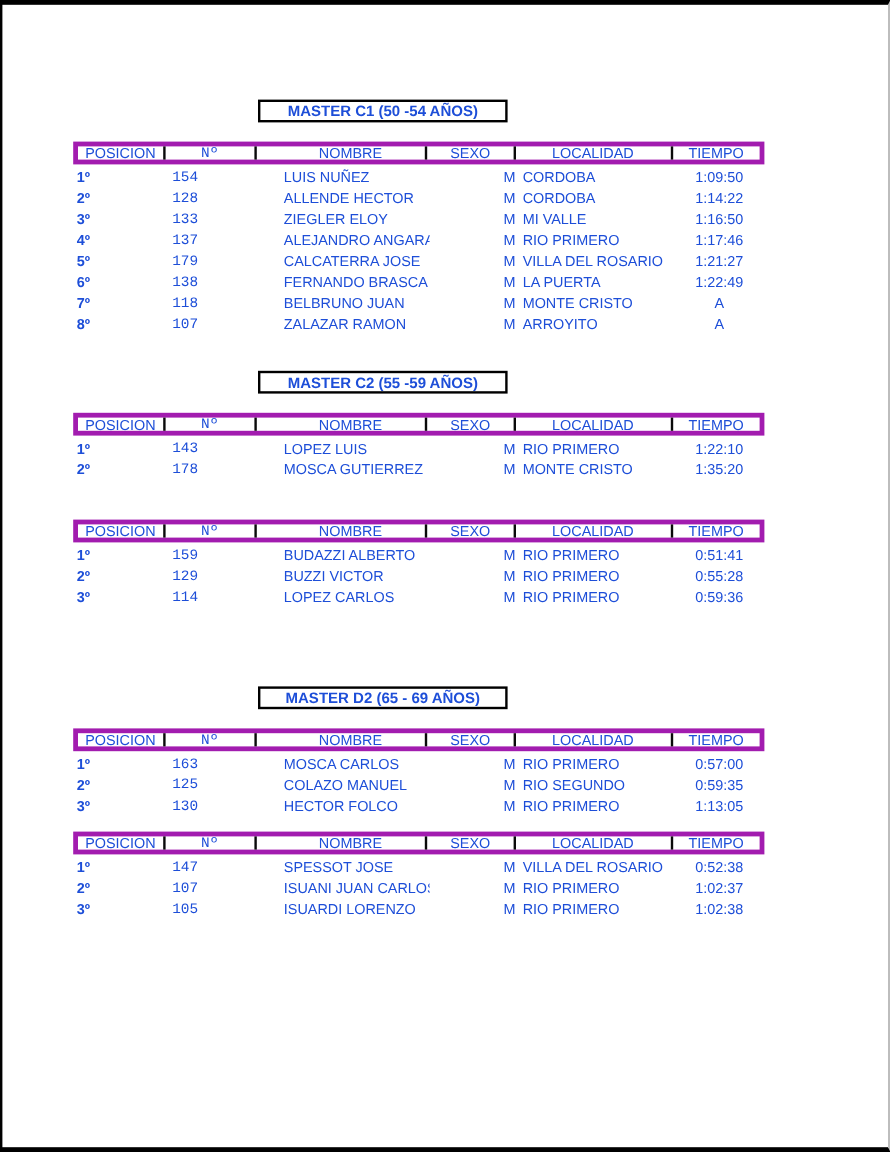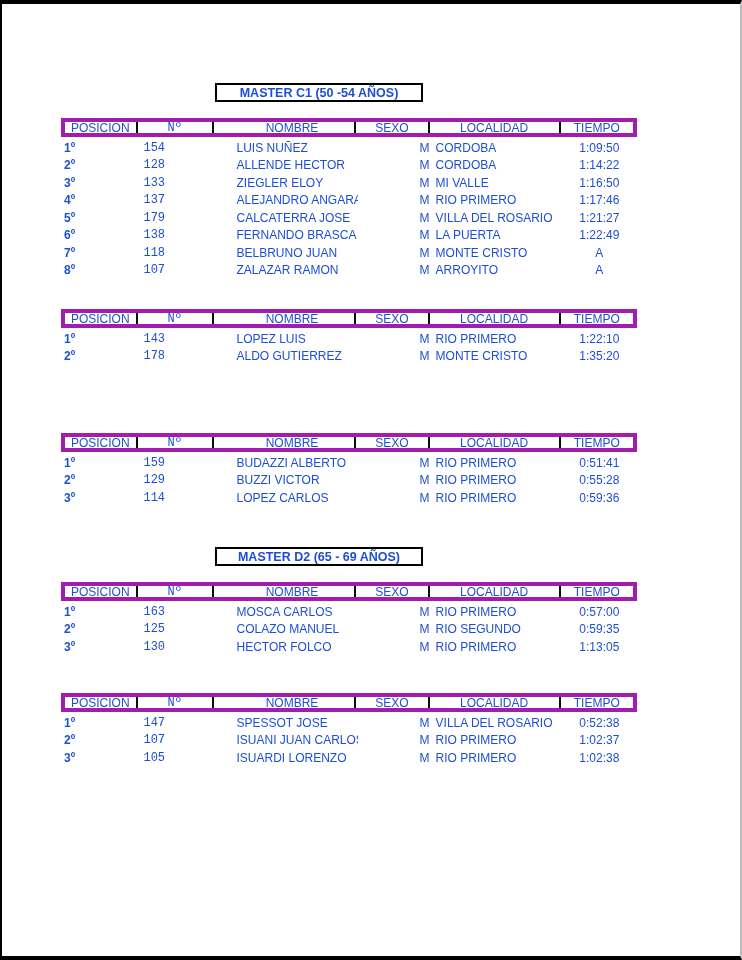--- a/index.html
+++ b/index.html
@@ -155,20 +155,23 @@
             <div class="cell dcell c2">ZALAZAR RAMON</div>
             <div class="cell dcell c3">M</div>
             <div class="cell dcell c4">ARROYITO</div>
             <div class="cell dcell c5 center">A</div>
           </div>
         </div>
       </div>
     </section>
 
     <section class="section" style="top: 305px;">
+      <div class="title-box">
+        <span class="title-text">MASTER C2 (55 -59 AÑOS)</span>
+      </div>
       <div class="tbl">
         <div class="thead">
           <div class="cell hcell c0">POSICION</div>
           <div class="cell hcell c1">Nº</div>
           <div class="cell hcell c2">NOMBRE</div>
           <div class="cell hcell c3">SEXO</div>
           <div class="cell hcell c4">LOCALIDAD</div>
           <div class="cell hcell c5">TIEMPO</div>
         </div>
         <div class="tbody">
@@ -176,21 +179,21 @@
             <div class="cell dcell c0 pos">1º</div>
             <div class="cell dcell c1">143</div>
             <div class="cell dcell c2">LOPEZ LUIS</div>
             <div class="cell dcell c3">M</div>
             <div class="cell dcell c4">RIO PRIMERO</div>
             <div class="cell dcell c5 right">1:22:10</div>
           </div>
           <div class="trow">
             <div class="cell dcell c0 pos">2º</div>
             <div class="cell dcell c1">178</div>
-            <div class="cell dcell c2">ALDO GUTIERREZ</div>
+            <div class="cell dcell c2">MOSCA GUTIERREZ</div>
             <div class="cell dcell c3">M</div>
             <div class="cell dcell c4">MONTE CRISTO</div>
             <div class="cell dcell c5 right">1:35:20</div>
           </div>
         </div>
       </div>
     </section>
 
     <section class="section" style="top: 429px;">
       <div class="tbl">
@@ -224,21 +227,21 @@
             <div class="cell dcell c1">114</div>
             <div class="cell dcell c2">LOPEZ CARLOS</div>
             <div class="cell dcell c3">M</div>
             <div class="cell dcell c4">RIO PRIMERO</div>
             <div class="cell dcell c5 right">0:59:36</div>
           </div>
         </div>
       </div>
     </section>
 
-    <section class="section" style="top: 543px;">
+    <section class="section" style="top: 568px;">
       <div class="title-box">
         <span class="title-text">MASTER D2 (65 - 69 AÑOS)</span>
       </div>
       <div class="tbl">
         <div class="thead">
           <div class="cell hcell c0">POSICION</div>
           <div class="cell hcell c1">Nº</div>
           <div class="cell hcell c2">NOMBRE</div>
           <div class="cell hcell c3">SEXO</div>
           <div class="cell hcell c4">LOCALIDAD</div>

